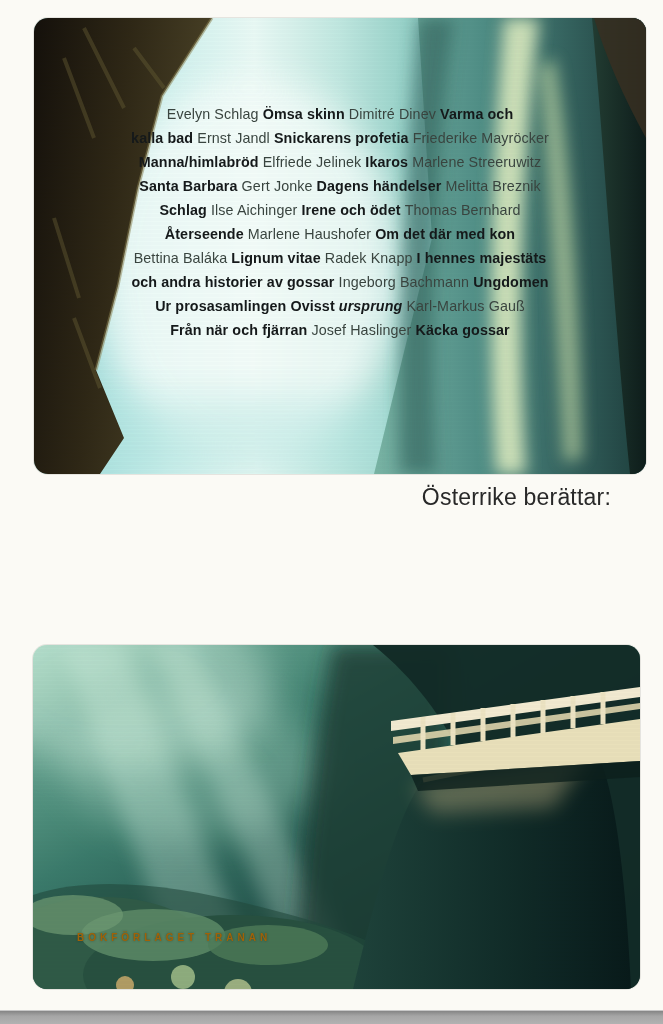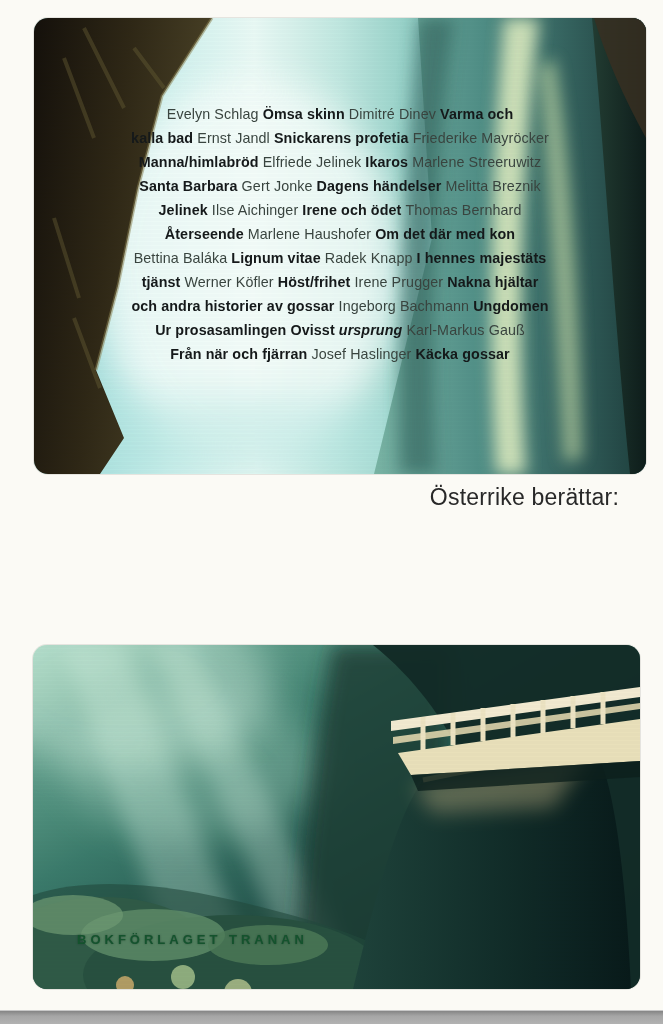--- a/index.html
+++ b/index.html
@@ -20,34 +20,34 @@
   .book-list {
     position:absolute; left:50%; top:84px; transform:translateX(-50%);
     width:560px; text-align:center;
     font-size:14.3px; line-height:24px; letter-spacing:0.1px;
     color:#39443f;
   }
   .book-list .b { font-weight:bold; color:#15191a; }
   .book-list .i { font-style:italic; }
 
   
-  .title-block { position:absolute; right:44px; top:484px; text-align:right; }
+  .title-block { position:absolute; right:52px; top:484px; text-align:right; }
   .series-title { font-size:23px; color:#282828; letter-spacing:0.2px; }
   .main-title {
     font-family:"Liberation Serif", serif; font-weight:400;
     font-size:44px; line-height:48px; color:#2d2926;
     letter-spacing:0.6px; margin-top:9px; white-space:nowrap;
   }
   .subtitle { font-size:17px; color:#2c2c2c; margin-top:12px; letter-spacing:0.2px; }
 
   
   .publisher {
     position:absolute; left:44px; top:287px;
-    font-size:13px; font-weight:bold; letter-spacing:4px;
-    color:#14532d; text-shadow:0 0 2px rgba(20,40,35,0.5);
+    font-size:10px; font-weight:bold; letter-spacing:4px;
+    color:#a16207; text-shadow:0 0 2px rgba(20,40,35,0.5);
   }
 
   
   .scan-strip {
     position:absolute; left:0; bottom:0; width:663px; height:13px;
     background:linear-gradient(180deg,#858585 0%,#a6a6a6 40%,#b2b2b2 100%);
     border-top:1px solid #c8c8c8;
   }
 </style>
 </head>
@@ -105,24 +105,23 @@
       <path d="M0,0 L178,0 L128,78 L104,170 L84,268 L62,352 L90,420 L66,456 L0,456 Z" fill="url(#cliffL)"></path>
       <path d="M30,40 L60,120 M50,10 L90,90 M20,200 L45,280 M40,300 L66,370 M100,30 L130,70" stroke="#645a33" stroke-width="4" opacity="0.45" fill="none"></path>
       <path d="M178,0 L128,78 L104,170 L84,268 L62,352" stroke="#8a8050" stroke-width="3" fill="none" opacity="0.5"></path>
       <rect width="612" height="456" fill="url(#halftone)" opacity="0.5"></rect>
     </svg>
     <div class="book-list">
         <div><span>Evelyn Schlag </span><span class="b">Ömsa skinn </span><span>Dimitré Dinev </span><span class="b">Varma och</span></div>
         <div><span class="b">kalla bad </span><span>Ernst Jandl </span><span class="b">Snickarens profetia </span><span>Friederike Mayröcker</span></div>
         <div><span class="b">Manna/himlabröd </span><span>Elfriede Jelinek </span><span class="b">Ikaros </span><span>Marlene Streeruwitz</span></div>
         <div><span class="b">Santa Barbara </span><span>Gert Jonke </span><span class="b">Dagens händelser </span><span>Melitta Breznik</span></div>
-        <div><span class="b">Jelinek </span><span>Ilse Aichinger </span><span class="b">Irene och ödet </span><span>Thomas Bernhard</span></div>
+        <div><span class="b">Schlag </span><span>Ilse Aichinger </span><span class="b">Irene och ödet </span><span>Thomas Bernhard</span></div>
         <div><span class="b">Återseende </span><span>Marlene Haushofer </span><span class="b">Om det där med kon</span></div>
         <div><span>Bettina Baláka </span><span class="b">Lignum vitae </span><span>Radek Knapp </span><span class="b">I hennes majestäts</span></div>
-        <div><span class="b">tjänst </span><span>Werner Köfler </span><span class="b">Höst/frihet </span><span>Irene Prugger </span><span class="b">Nakna hjältar</span></div>
         <div><span class="b">och andra historier av gossar </span><span>Ingeborg Bachmann </span><span class="b">Ungdomen</span></div>
         <div><span class="b">Ur prosasamlingen Ovisst </span><span class="b i">ursprung </span><span>Karl-Markus Gauß</span></div>
         <div><span class="b">Från när och fjärran </span><span>Josef Haslinger </span><span class="b">Käcka gossar</span></div>
       </div>
   </div>
 
   <div class="title-block">
     <div class="series-title">Österrike berättar:</div>
   </div>
 

